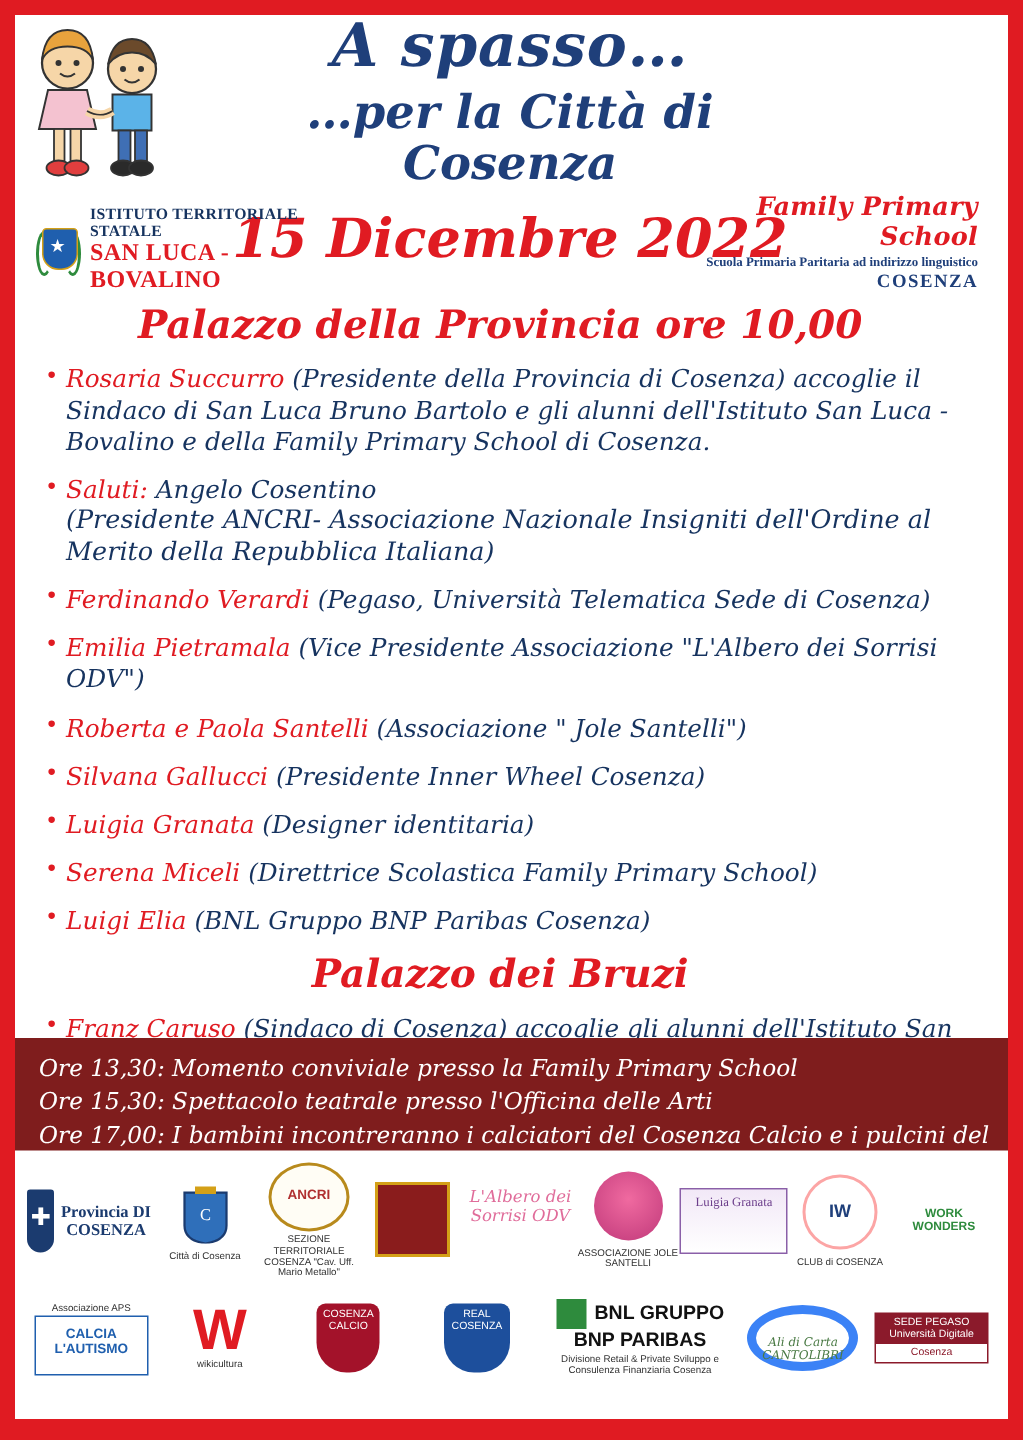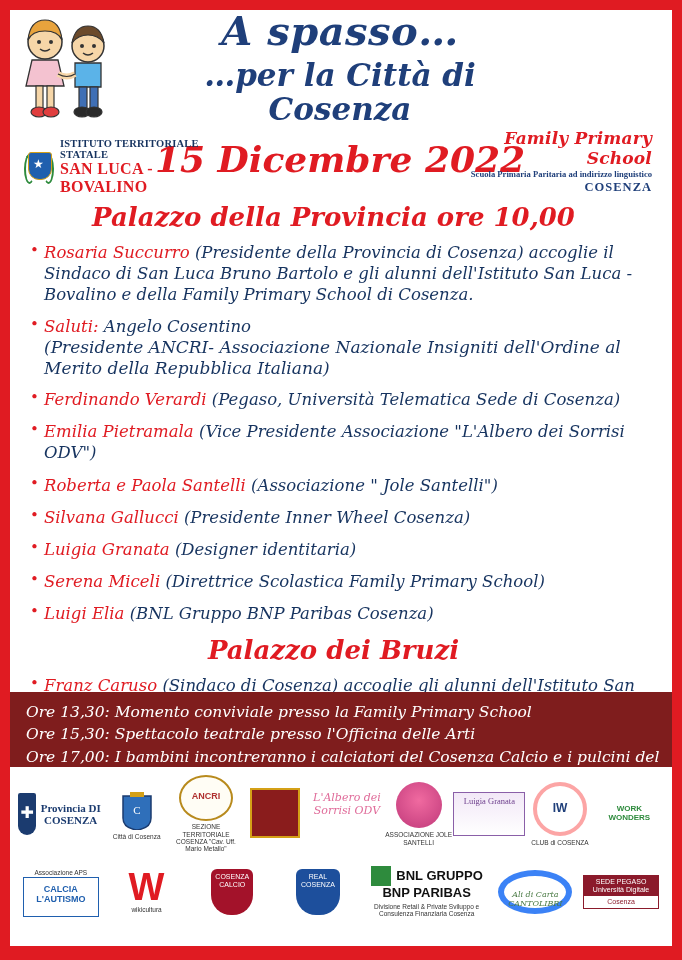--- a/index.html
+++ b/index.html
@@ -254,21 +254,21 @@
   }
   .logo-cell .cap {
     display: block;
     margin-top: 2px;
     font-size: 6.5px;
   }
   .badge {
     display: inline-block;
     width: 46px; height: 46px;
     border-radius: 50%;
-    border: 4px solid #fca5a5;
+    border: 2px solid #fca5a5;
     position: relative;
   }
   .badge-inner {
     position: absolute;
     left: 50%; top: 50%;
     transform: translate(-50%, -50%);
     font-family: "Liberation Sans", sans-serif;
     font-weight: bold;
     font-size: 12px;
     color: #1f3f7a;

